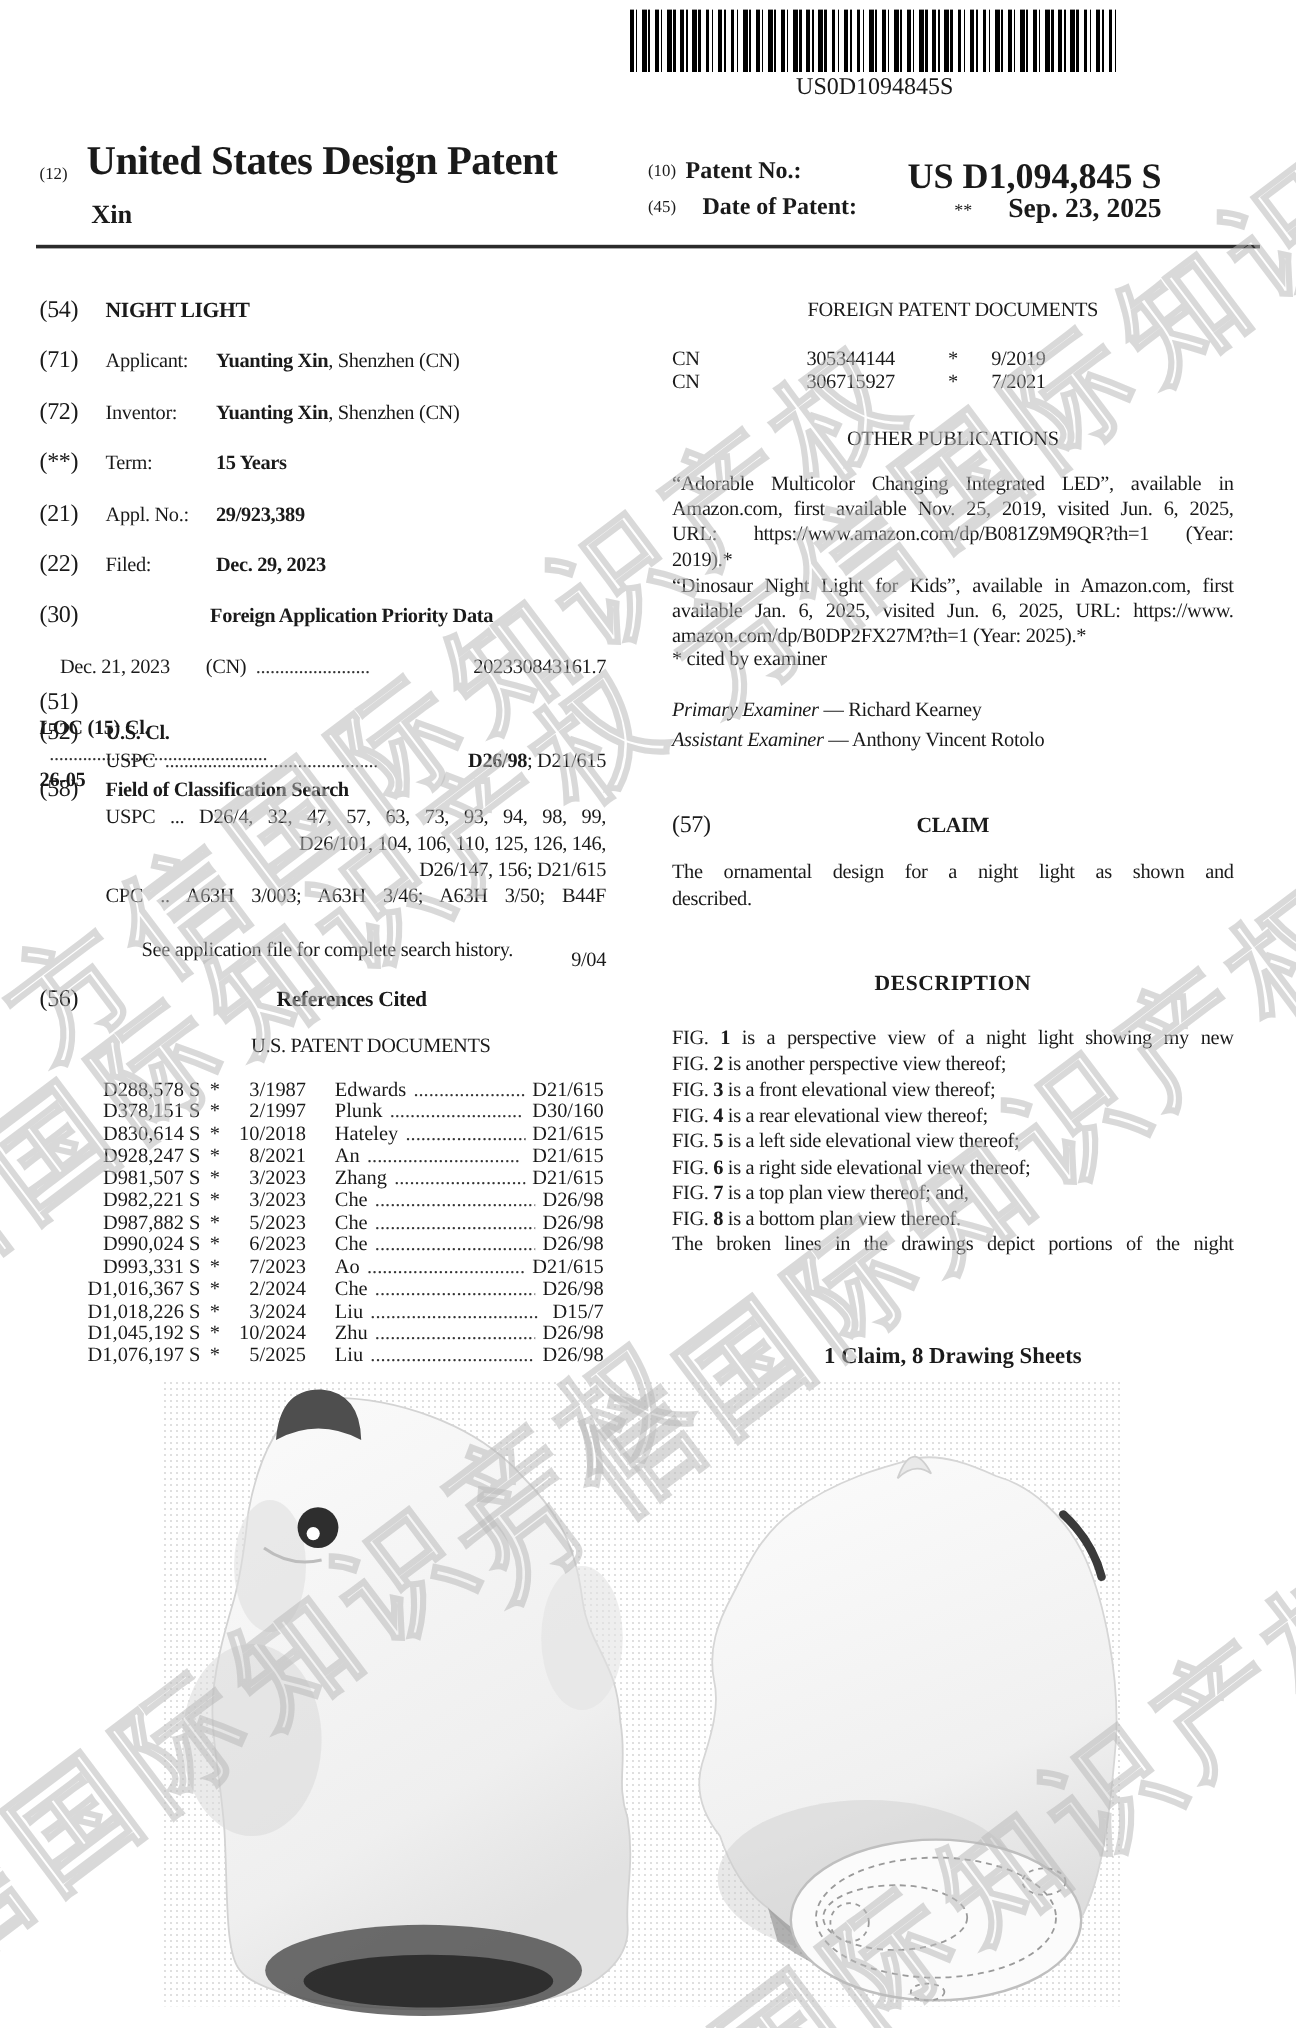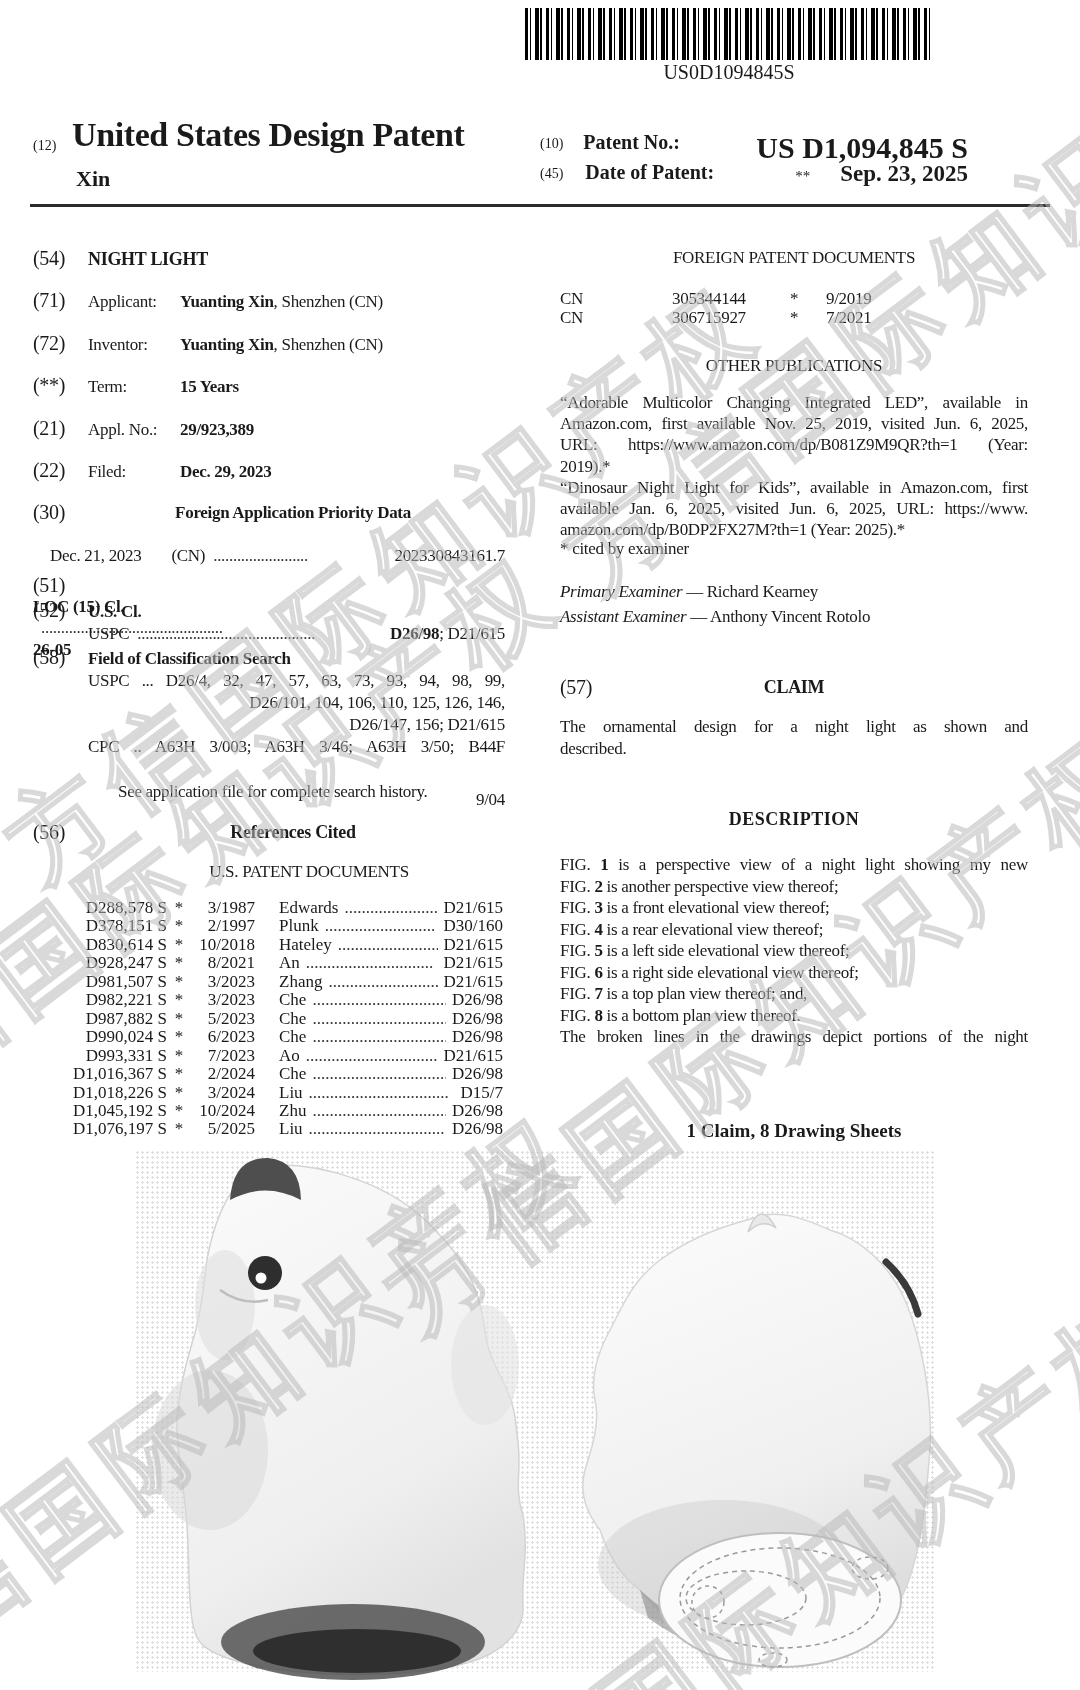--- a/index.html
+++ b/index.html
@@ -49,21 +49,21 @@
 
 <div class="r barcode"></div>
 <div class="r ctr" style="left:525px;top:61px;width:408px;font-size:20px;">US0D1094845S</div>
 
 <span class="r sm" style="left:33px;top:138px;">(12)</span>
 <div class="r title-big" style="left:72px;top:116px;">United States Design Patent</div>
 <div class="r b" style="left:76px;top:166px;font-size:22px;">Xin</div>
 
 <div class="r row" style="left:540px;top:131px;width:428px;font-size:20px;">
   <span class="sm" style="padding-top:5px;">(10)</span>
-  <span class="b" style="margin-left:20px;">Patent No.:</span>
+  <span class="b" style="margin-left:8px;">Patent No.:</span>
   <span class="dots"></span>
   <span class="b" style="font-size:30px;">US D1,094,845 S</span>
 </div>
 <div class="r row" style="left:540px;top:161px;width:428px;font-size:20px;gap:14px;">
   <span class="sm" style="padding-top:5px;">(45)</span>
   <span class="b" style="margin-left:8px;">Date of Patent:</span>
   <span class="dots"></span>
   <span style="font-size:15px;padding-top:7px;margin-right:16px;">**</span>
   <span class="b" style="font-size:23px;">Sep. 23, 2025</span>
 </div>

